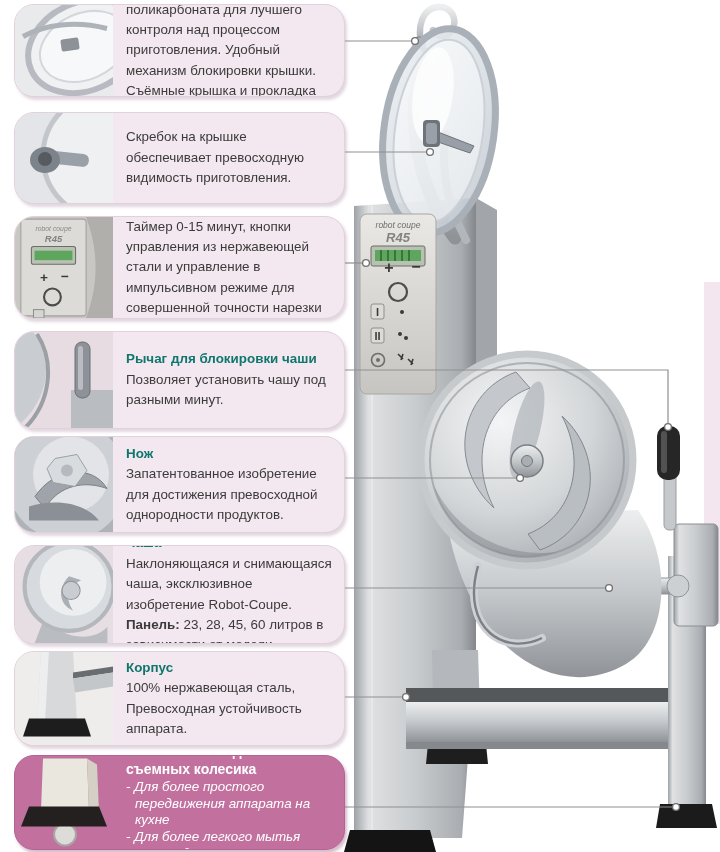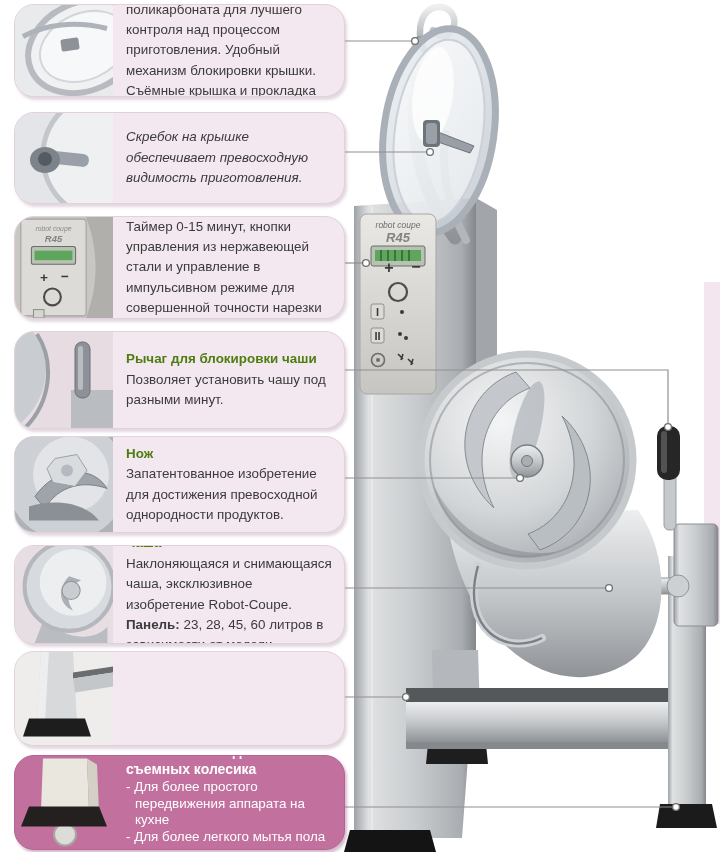--- a/index.html
+++ b/index.html
@@ -12,25 +12,25 @@
     box-shadow:2px 3px 3px rgba(173,140,162,0.35);
     display:flex;overflow:hidden;box-sizing:border-box;
   }
   .thumb{flex:0 0 98px;width:98px;}
   .thumb svg{display:block;width:100%;height:100%;}
   .txt{
     flex:1;padding:8px 12px 8px 13px;display:flex;flex-direction:column;justify-content:center;
     font-size:13.4px;line-height:1.52;color:#3b3b3b;
   }
   .txt p{margin:0;}
-  .title{font-weight:bold;color:#4d7c0f;margin:0 0 3px 0;}
+  .title{font-weight:bold;color:#0f766e;margin:0 0 3px 0;}
   .callout.highlight{background:#c2719f;border-color:#b56394;box-shadow:2px 3px 3px rgba(150,90,125,0.4);}
   .highlight .txt{color:#ffffff;font-size:13.4px;line-height:1.24;padding-top:7px;}
   .highlight .title{color:#ffffff;font-size:14px;line-height:1.3;margin-bottom:1px;}
-  .bullet{padding-left:9px;text-indent:-9px;}
+  .bullet{padding-left:9px;text-indent:-9px;font-style:italic;}
 </style>
 </head>
 <body>
 
 <div class="stage">
 
   <svg class="scene" viewBox="0 0 720 852" aria-hidden="true">
     <defs>
       <linearGradient id="steelV" x1="0" y1="0" x2="1" y2="0">
         <stop offset="0" stop-color="#9ea2a6"></stop>
@@ -190,21 +190,21 @@
         </g>
         <path d="M8,34 C30,22 60,18 92,26" stroke="#aeb3b9" stroke-width="5" fill="none"></path>
         <rect x="46" y="36" width="18" height="12" rx="2" fill="#8d9298" transform="rotate(-8 55 42)"></rect>
       </svg>
     </div>
     <div class="txt">
       <p>Крышка из прозрачного поликарбоната для лучшего контроля над процессом приготовления. Удобный механизм блокировки крышки. Съёмные крышка и прокладка делают чистку аппарата лёгкой.</p>
     </div>
   </div>
 
-  <div class="callout" style="top:112px;height:92px;font-style:italic;">
+  <div class="callout" style="top:112px;height:92px;">
     <div class="thumb">
       <svg viewBox="0 0 98 96" preserveAspectRatio="xMidYMid slice">
         <rect width="98" height="96" fill="#e3e5e8"></rect>
         <ellipse cx="88" cy="46" rx="60" ry="62" fill="#eef0f2" stroke="#c3c7cc" stroke-width="5"></ellipse>
         <rect x="26" y="42" width="48" height="13" rx="6" fill="#9aa0a7" transform="rotate(6 50 48)"></rect>
         <ellipse cx="30" cy="50" rx="15" ry="13" fill="#7d838a"></ellipse>
         <circle cx="30" cy="49" r="7" fill="#565b61"></circle>
       </svg>
     </div>
     <div class="txt">
@@ -290,20 +290,24 @@
     <div class="thumb">
       <svg viewBox="0 0 98 96" preserveAspectRatio="xMidYMid slice">
         <rect width="98" height="96" fill="#efedec"></rect>
         <polygon points="26,0 58,0 62,72 22,72" fill="#d7d9db"></polygon>
         <polygon points="26,0 34,0 30,72 22,72" fill="#eceeef"></polygon>
         <polygon points="58,22 98,16 98,22 58,28" fill="#6a6d70"></polygon>
         <polygon points="58,28 98,22 98,36 60,42" fill="#c3c7ca"></polygon>
         <polygon points="14,68 70,68 76,86 8,86" fill="#1d1d1d"></polygon>
       </svg>
     </div>
+    <div class="txt">
+      <p class="title">Корпус</p>
+      <p>100%  нержавеющая сталь, Превосходная устойчивость аппарата.</p>
+    </div>
   </div>
 
   <div class="callout highlight" style="top:755px;height:95px;">
     <div class="thumb">
       <svg viewBox="0 0 98 96" preserveAspectRatio="xMidYMid slice">
         <polygon points="28,4 72,4 74,56 26,56" fill="#eae7df"></polygon>
         <polygon points="72,4 82,10 84,58 74,56" fill="#d4d0c6"></polygon>
         <circle cx="50" cy="80" r="11" fill="#dddcd8" stroke="#a7a6a2" stroke-width="2"></circle>
         <polygon points="14,52 84,52 92,72 6,72" fill="#23201f"></polygon>
       </svg>

